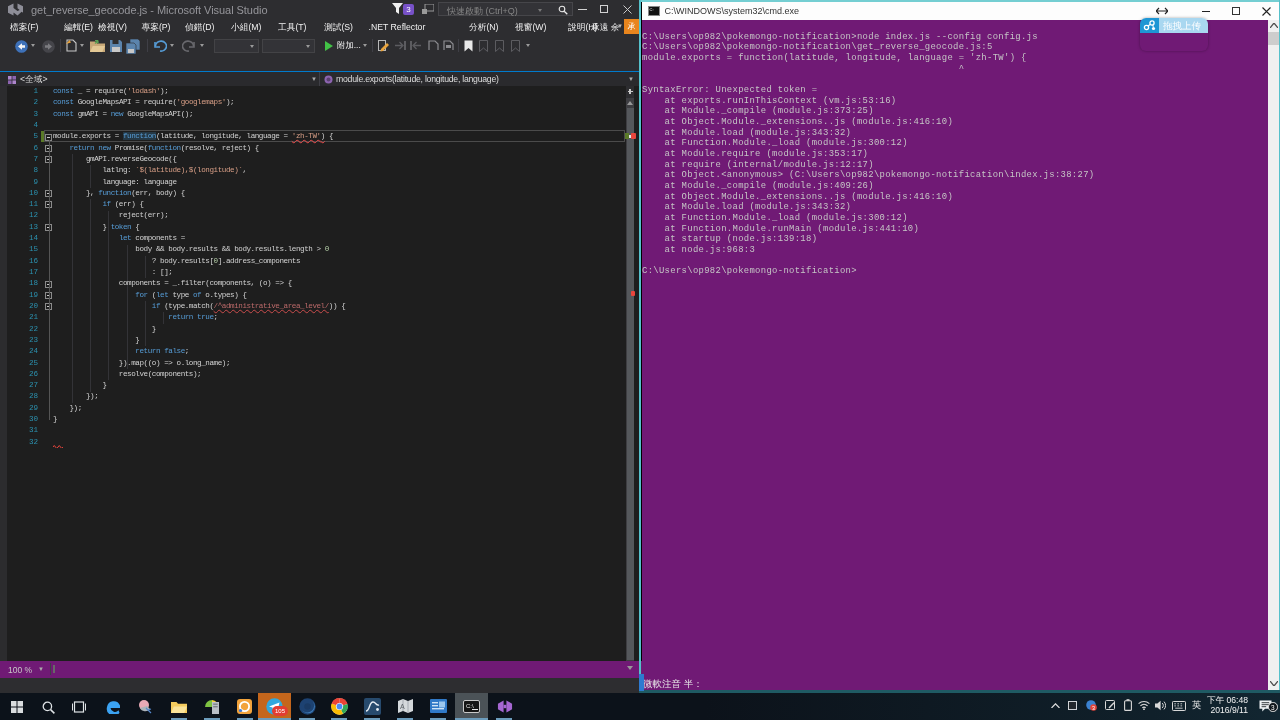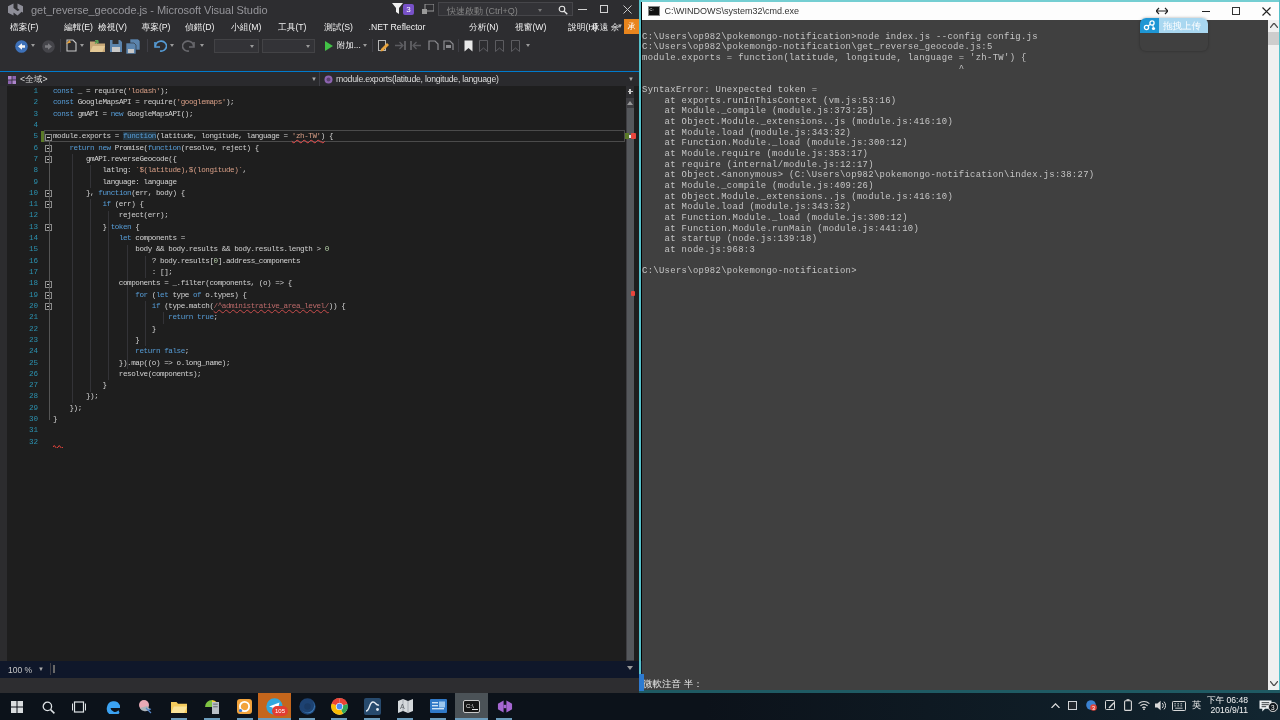--- a/index.html
+++ b/index.html
@@ -288,21 +288,21 @@
         </div>
     <div class="abs" style="left:1px;top:15px;width:0;height:0;border-bottom:4px solid #999;border-left:3px solid transparent;border-right:3px solid transparent"></div>
     <div class="abs" style="left:0.5px;top:22px;width:7px;height:552px;background:#55585c"></div>
   </div>
   <div class="abs" style="left:625px;top:46.5px;width:4px;height:6px;background:#5a7a28"></div>
   <div class="abs" style="left:628.5px;top:48.5px;width:2.5px;height:3px;background:#e8e8e8"></div>
   <div class="abs" style="left:630.5px;top:47px;width:5px;height:6px;background:#e8453c;border-radius:1px"></div>
   <div class="abs" style="left:630.5px;top:205px;width:4.5px;height:5px;background:#e8453c;border-radius:1px"></div>
  </div>
 
- <div class="abs" style="left:0;top:661px;width:691px;height:16.5px;background:#0f172a">
+ <div class="abs" style="left:0;top:661px;width:691px;height:16.5px;background:#701a75">
    <span class="abs" style="left:8px;top:3.5px;font-size:8.5px;color:#c8c8c8">100 %</span>
    <span class="abs" style="left:38px;top:5px;font-size:6px;color:#aaa">▼</span>
    <div class="abs" style="left:50px;top:2px;width:1px;height:12px;background:#3f3f46"></div>
    <div class="abs" style="left:53px;top:4px;width:2px;height:8px;background:#686868"></div>
    <div class="abs" style="left:627px;top:5px;width:0;height:0;border-top:4px solid #999;border-left:3px solid transparent;border-right:3px solid transparent"></div>
  </div>
 
 </div>
 
 <div class="abs" style="left:639px;top:0;width:641px;height:692.5px">
@@ -319,21 +319,21 @@
     <svg class="abs" style="left:514px;top:5px" width="12" height="8" viewBox="0 0 12 8">
         <path d="M0 4 h12 M3 1 L0 4 L3 7 M9 1 L12 4 L9 7" fill="none" stroke="#222" stroke-width="1.2"></path>
       </svg>
     <div class="abs" style="left:560px;top:9.5px;width:8px;height:1.2px;background:#222"></div>
     <div class="abs" style="left:590px;top:5px;width:8px;height:8px;border:1px solid #333"></div>
     <svg class="abs" style="left:620px;top:5px" width="9" height="9" viewBox="0 0 9 9">
         <path d="M0.5 0.5 L8.5 8.5 M8.5 0.5 L0.5 8.5" stroke="#222" stroke-width="1.1"></path>
       </svg>
   </div>
 
-  <div class="abs" style="left:2.5px;top:20px;width:626px;height:670px;background:#404040">
+  <div class="abs" style="left:2.5px;top:20px;width:626px;height:670px;background:#701a75">
     <pre style="left:0.5px;top:11.5px;font-size:8.9px;letter-spacing:0.33px;line-height:10.67px;color:#c6c6c6">C:\Users\op982\pokemongo-notification&gt;node index.js --config config.js
 C:\Users\op982\pokemongo-notification\get_reverse_geocode.js:5
 module.exports = function(latitude, longitude, language = 'zh-TW') {
                                                         ^
 
 SyntaxError: Unexpected token =
     at exports.runInThisContext (vm.js:53:16)
     at Module._compile (module.js:373:25)
     at Object.Module._extensions..js (module.js:416:10)
     at Module.load (module.js:343:32)

